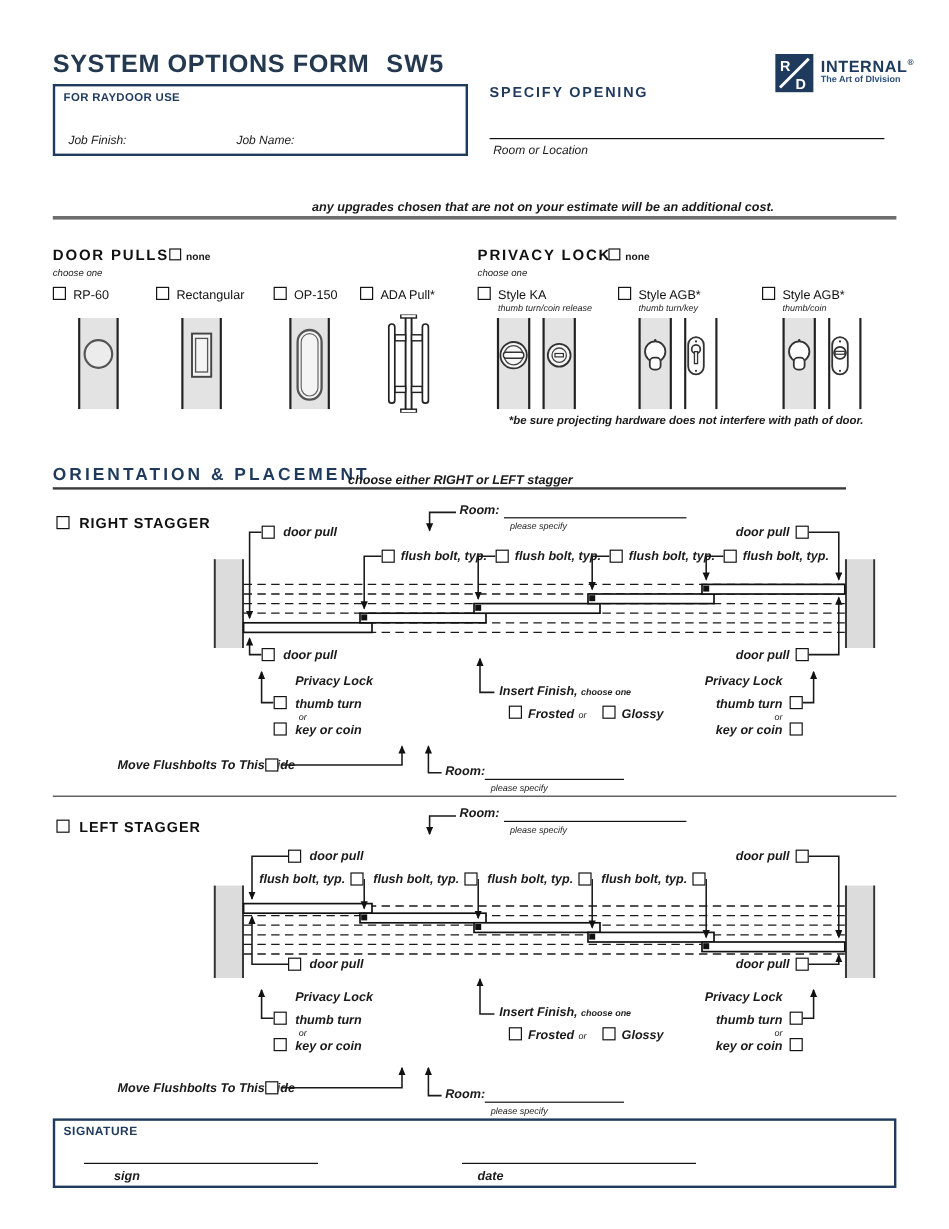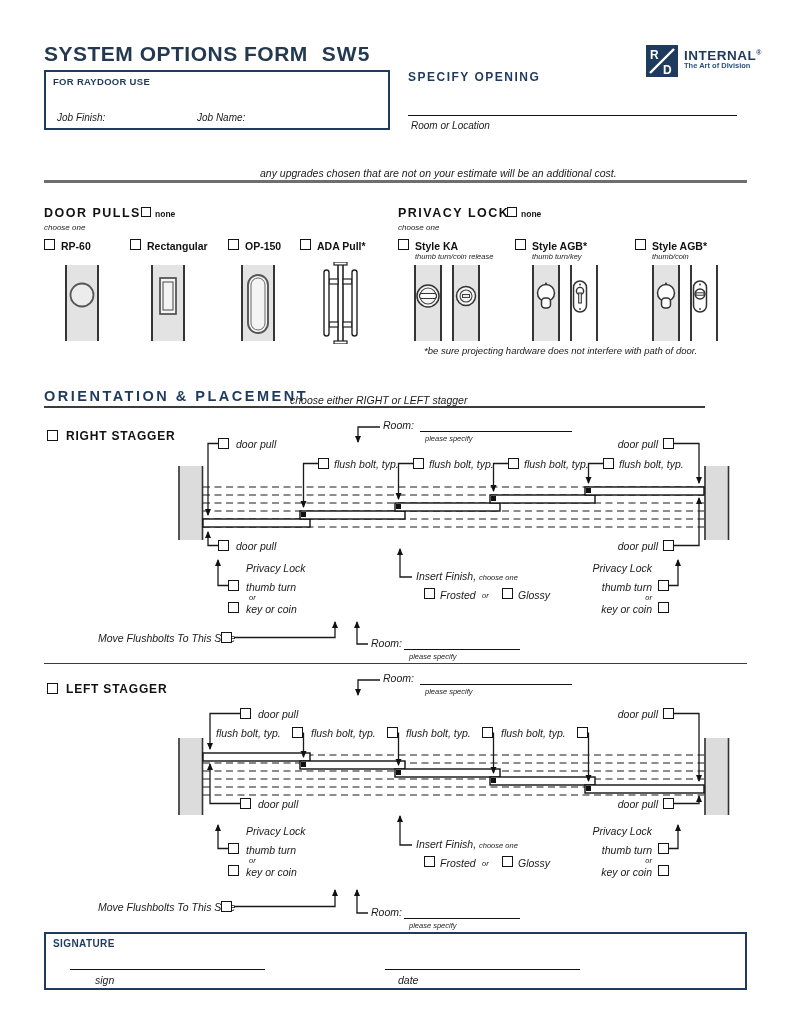--- a/index.html
+++ b/index.html
@@ -1,23 +1,23 @@
 <!DOCTYPE html>
 <html><head>
 <meta charset="utf-8">
 <style>
   :root{ --navy:#1e3a5c; --ink:#161616; }
   html,body{margin:0;padding:0;background:#fff;}
   .pg{position:relative;width:791px;height:1024px;background:#fff;overflow:hidden;
       font-family:"Liberation Sans",sans-serif;color:var(--ink);}
   .tx{position:absolute;white-space:nowrap;line-height:1.15;}
-  .it{font-style:italic;font-size:10.5px;color:#1a1a1a;}
+  .it{font-style:italic;font-size:10.5px;color:#1a1a1a;font-weight:bold;}
   .it-md{font-style:italic;font-size:10px;color:#1a1a1a;}
   .it-sm{font-style:italic;font-size:7.5px;color:#222;}
-  .bl{font-weight:700;font-size:10.5px;color:#111;}
+  .bl{font-weight:400;font-size:10.5px;color:#111;}
   .ra{text-align:right;}
   .cb{position:absolute;width:11px;height:11px;border:1.6px solid #141414;background:#fff;box-sizing:border-box;}
   .cbs{width:10px;height:10px;}
   .h1{font-size:21px;font-weight:700;color:#24394f;letter-spacing:.5px;}
   .h1 .code{margin-left:14px;letter-spacing:1px;}
   .sec-h{font-size:14.5px;font-weight:700;color:var(--navy);letter-spacing:2.5px;}
   .sub-h{font-size:12.5px;font-weight:700;color:#111;letter-spacing:1.5px;}
   .navy-h{font-size:12px;font-weight:700;color:var(--navy);letter-spacing:1.5px;}
   .rule{position:absolute;background:#6e6e6e;}
   .thinrule{position:absolute;background:#3c3c3c;}

